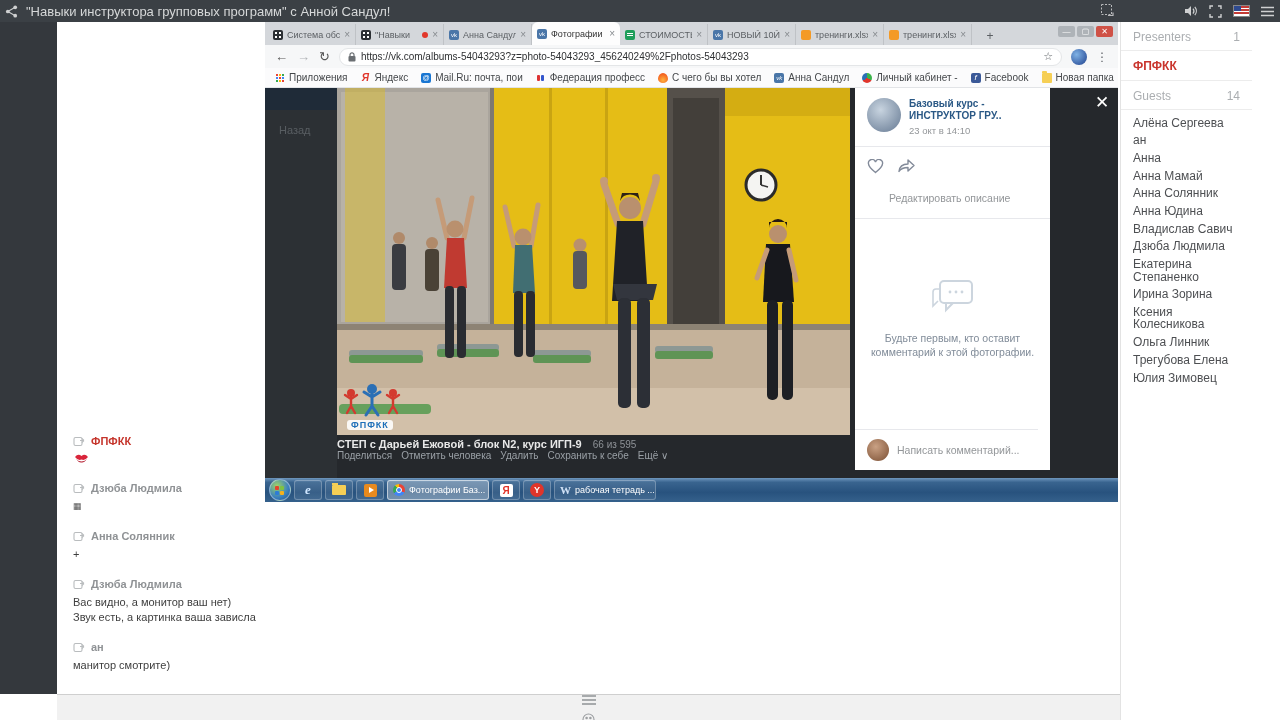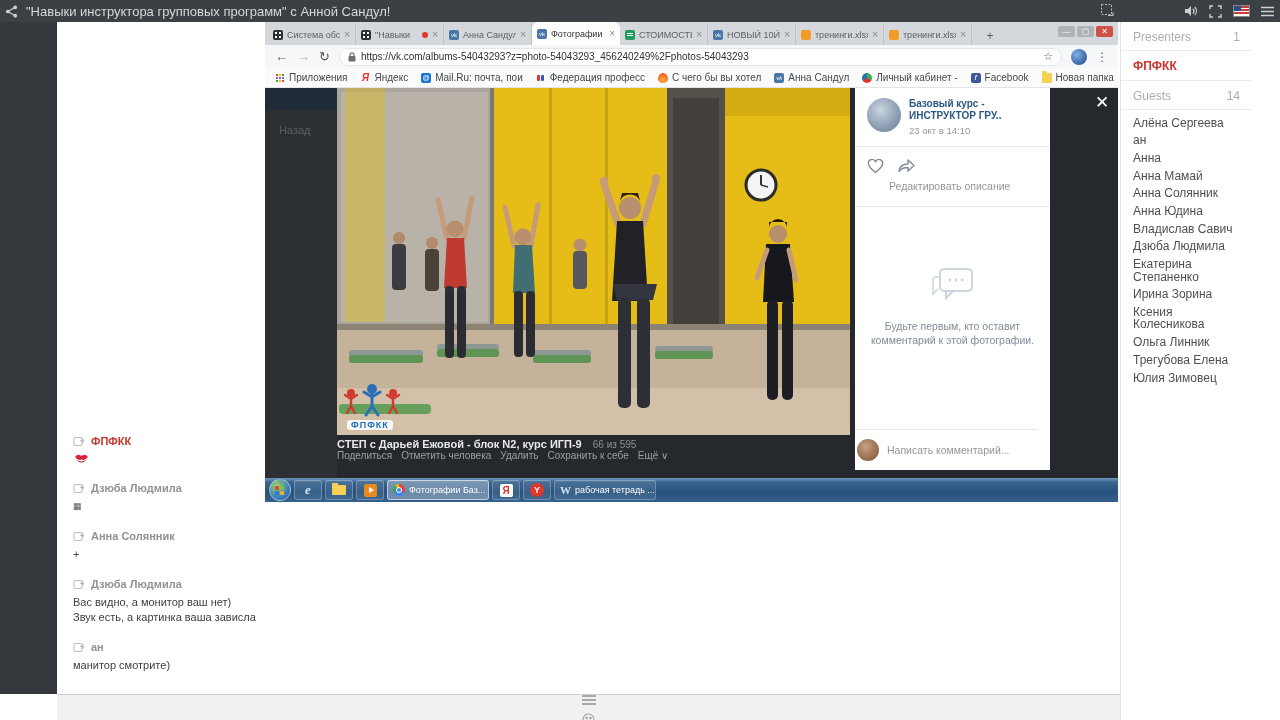--- a/index.html
+++ b/index.html
@@ -105,25 +105,25 @@
   .capt-actions{display:flex;gap:9px;font-size:10px;color:#9aa0a6;}
   .vclose{left:830px;top:4px;color:#fff;font-size:17px;}
   
   .vkpanel{left:590px;top:0;width:195px;height:382px;background:#fff;box-sizing:border-box;font-size:10.5px;}
   .ph{display:flex;gap:8px;padding:10px 12px;border-bottom:1px solid #e7e8ec;}
   .pava{width:34px;height:34px;border-radius:50%;background:radial-gradient(circle at 40% 35%,#c8d4e0,#7d8fa5 75%);flex:0 0 auto;}
   .ptitle{color:#2a5885;font-weight:bold;font-size:10px;line-height:12px;}
   .pdate{color:#939699;font-size:9.5px;margin-top:3px;}
   .pacts{padding:12px 12px 14px;border-bottom:1px solid #e7e8ec;}
   .pacts .irow{display:flex;gap:14px;color:#828a99;}
-  .pedit{color:#939699;margin-top:6px;padding-left:22px;}
+  .pedit{color:#939699;margin-top:18px;padding-left:22px;}
   .pempty{text-align:center;color:#818c99;line-height:14px;padding-top:58px;}
   .pempty svg{display:block;margin:0 auto 16px;}
   .pfoot{position:absolute;left:0;bottom:0;width:183px;box-sizing:border-box;border-top:1px solid #e7e8ec;
-         padding:9px 2px;display:flex;align-items:center;gap:8px;color:#939699;}
+         padding:9px 12px;display:flex;align-items:center;gap:8px;color:#939699;}
   .cava{width:22px;height:22px;border-radius:50%;background:radial-gradient(circle at 40% 35%,#caa184,#8a5f43 80%);flex:0 0 auto;}
   
   .taskbar{left:0;top:456px;width:853px;height:24px;
            background:linear-gradient(#6f96bd,#39648f 18%,#28527e 60%,#35618c);
            display:flex;align-items:center;gap:3px;padding:0 4px;box-sizing:border-box;}
   .orb{width:20px;height:20px;border-radius:50%;background:radial-gradient(circle at 35% 30%,#9fd468,#3a7fbe 60%,#1c4f86);
        position:relative;flex:0 0 auto;border:1px solid rgba(255,255,255,.4);}
   .orb::after{content:"";position:absolute;left:5px;top:6px;width:4px;height:4px;background:#e4452c;
        box-shadow:5px 0 #7fc242,0 5px #2e7cd6,5px 5px #f5b01c;border-radius:1px;}
   .tkbtn{width:28px;height:20px;border-radius:3px;display:flex;align-items:center;justify-content:center;

